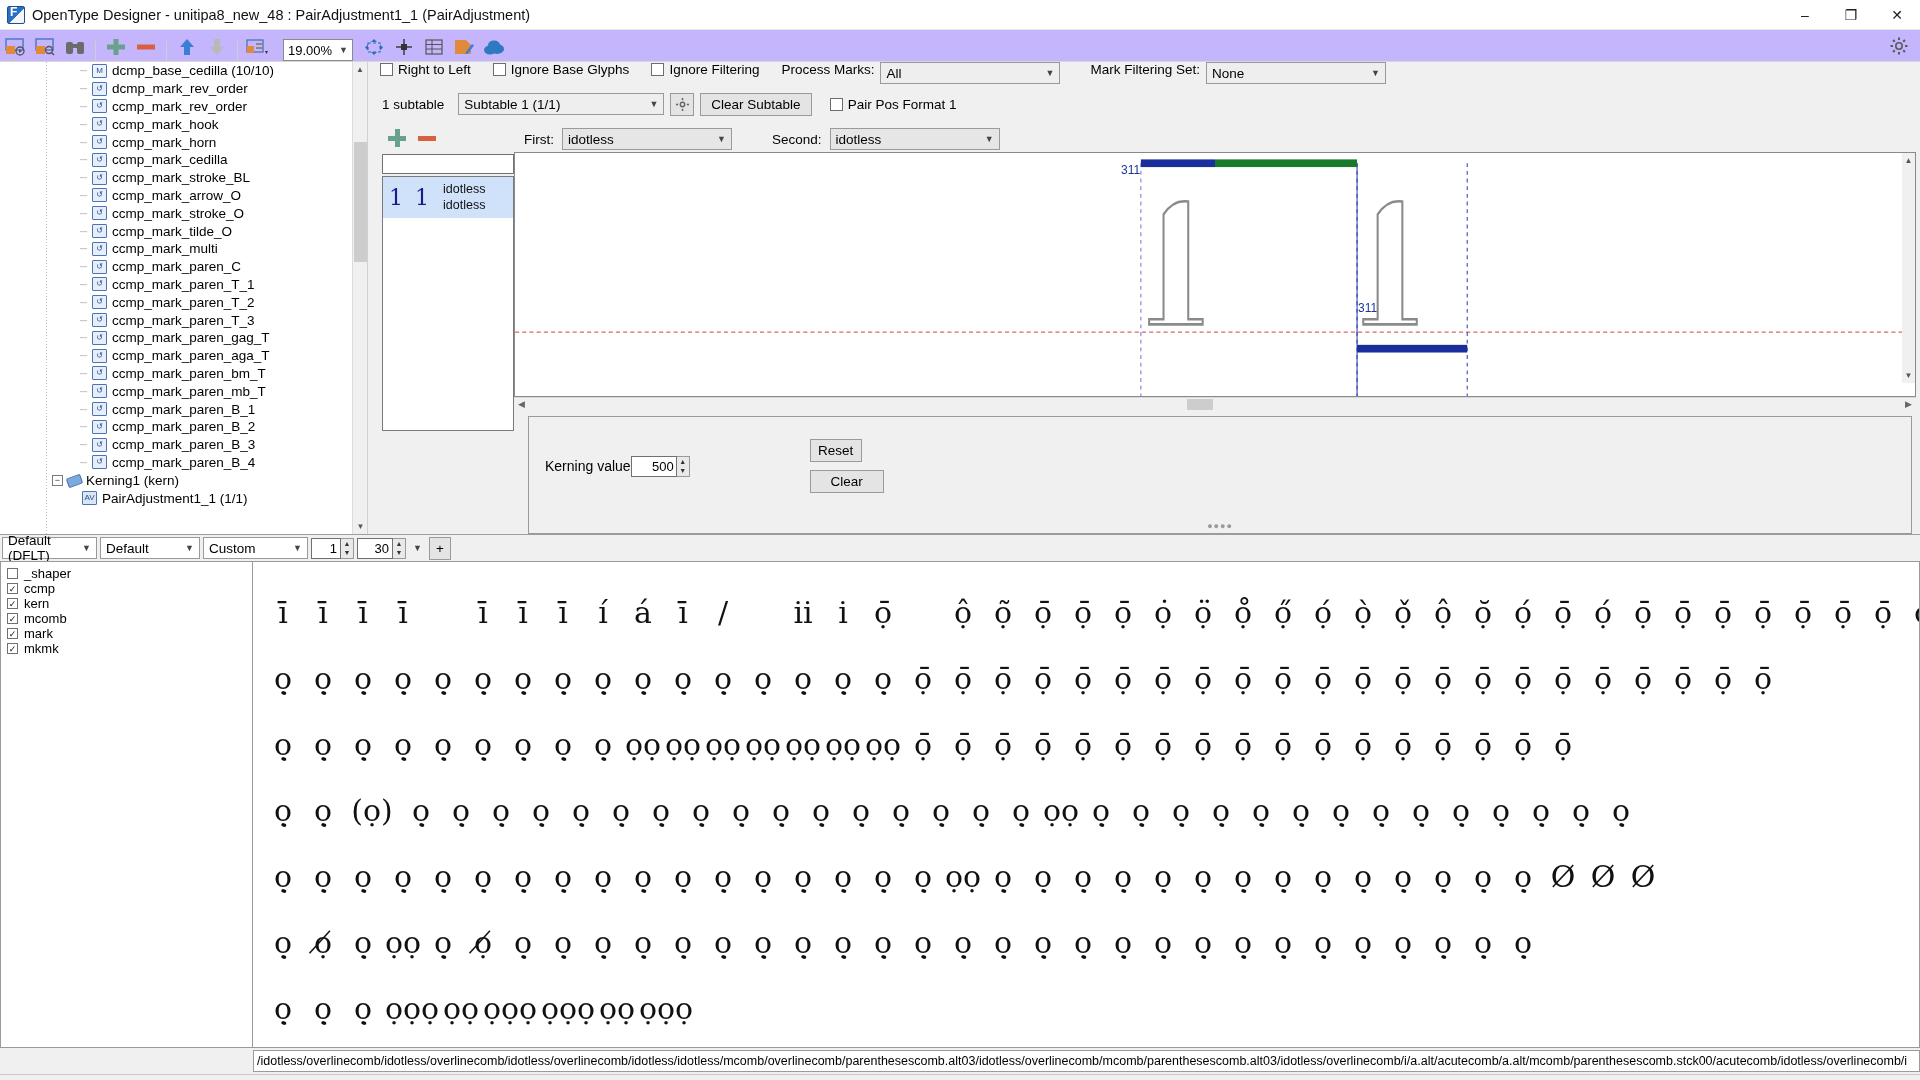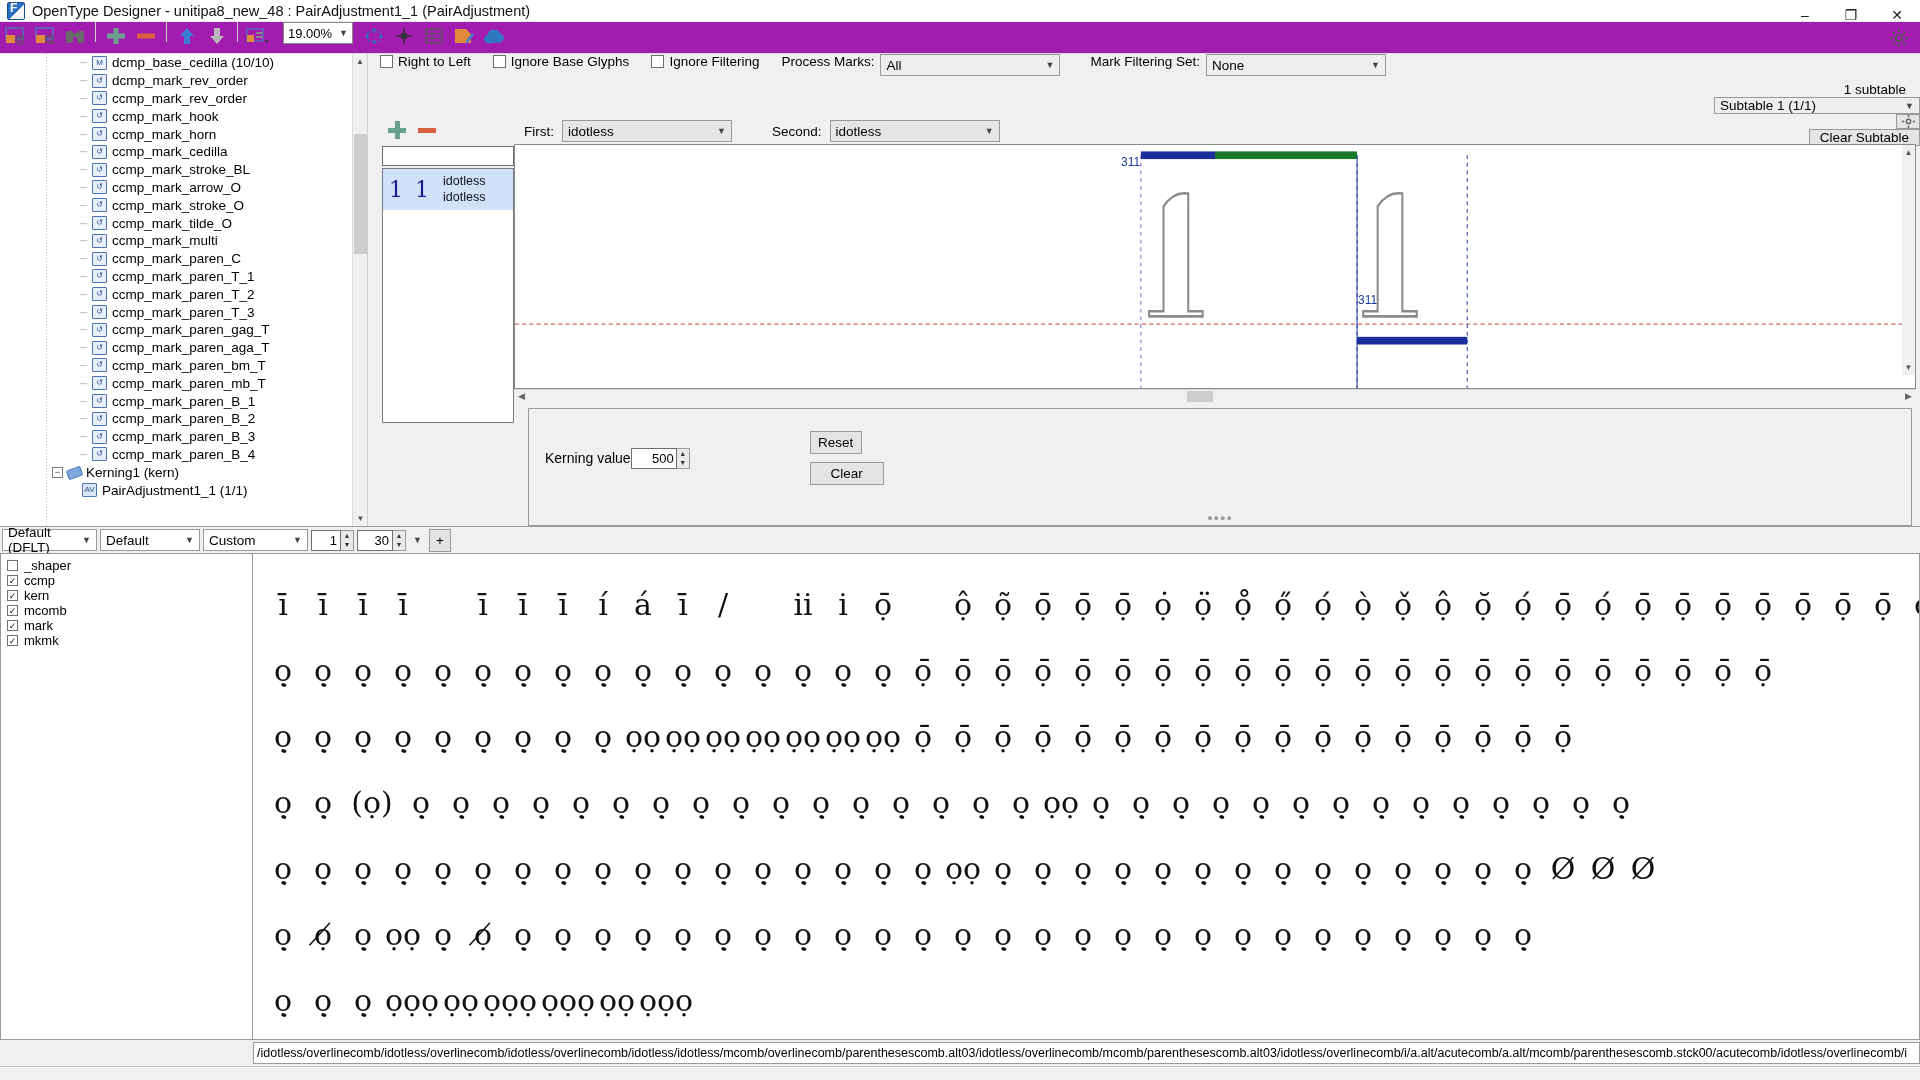--- a/index.html
+++ b/index.html
@@ -7,21 +7,21 @@
     margin: 0; padding: 0;
     width: 1920px; height: 1080px;
     overflow: hidden;
     background: #ffffff;
     font-family: "Liberation Sans", sans-serif;
     font-size: 14px;
     color: #000;
   }
   
   #titlebar {
-    height: 22px; background: #ffffff;
+    height: 30px; background: #ffffff;
     display: flex; align-items: center;
     border-bottom: 1px solid #e8e8e8;
     position: relative;
   }
   #app-icon {
     width: 18px; height: 18px; margin: 0 7px 0 7px;
     background: linear-gradient(135deg,#2b6fc4 0%,#2b6fc4 55%,#f5f5f5 55%);
     border: 1px solid #1b4f90; border-radius: 2px;
     position: relative; flex: 0 0 auto;
   }
@@ -30,21 +30,21 @@
     font-size: 12px; font-weight: bold; color: #fff;
   }
   #title-text { font-size: 14.5px; color: #111; white-space: nowrap; }
   .wbtns { position: absolute; right: 0; top: 0; height: 30px; display: flex; }
   .wbtn {
     width: 46px; height: 30px; display: flex; align-items: center;
     justify-content: center; font-size: 14px; color: #222;
   }
   
   #toolbar {
-    height: 32px; background: #a21caf; display: flex; align-items: flex-start;
+    height: 32px; background: #c4b5fd; display: flex; align-items: flex-end;
     border-bottom: 1px solid #d8d8d8; position: relative;
   }
   .tb-ico { width: 30px; height: 28px; display:flex; align-items:center; justify-content:center; }
   .tb-sep { width: 1px; height: 20px; background: #cfcfcf; margin: 0 5px; }
   .zoomsel {
     width: 70px; height: 22px; border: 1px solid #8a8a8a; background:#fff;
     display:flex; align-items:center; justify-content:space-between;
     padding: 0 4px; font-size: 13px; margin-left: 10px;
   }
   .caret { font-size: 9px; color:#444; }
@@ -94,21 +94,21 @@
     height: 28px; display:flex; align-items:flex-start; padding-left: 12px; gap: 0;
     font-size: 13.5px;
   }
   .cb { width:13px; height:13px; border:1px solid #6d6d6d; background:#fff; margin-right:5px; flex:0 0 auto; }
   .cbwrap { display:flex; align-items:center; margin-right: 22px; white-space:nowrap; }
   .sel {
     height: 22px; border:1px solid #9a9a9a; background:#eeeeee;
     display:flex; align-items:center; justify-content:space-between;
     padding:0 5px; font-size:13.5px;
   }
-  #sub-row { height: 28px; display:flex; align-items:flex-end; padding-left: 14px; font-size:13.5px;flex-direction:column; }
+  #sub-row { height: 28px; display:flex; align-items:center; padding-left: 14px; font-size:13.5px; }
   .btn {
     border:1px solid #9a9a9a; background:#e4e4e4; height:23px;
     display:flex; align-items:center; justify-content:center;
     font-size:13.5px; padding:0 10px; cursor:default;
   }
   #pair-area { flex:1; display:flex; padding: 8px 0 0 0; min-height:0; }
   #pair-left { width: 146px; padding-left: 14px; }
   #pm-row { display:flex; align-items:center; height:24px; gap:12px; padding-left: 6px; }
   .plus {
     width:18px;height:18px;position:relative;

